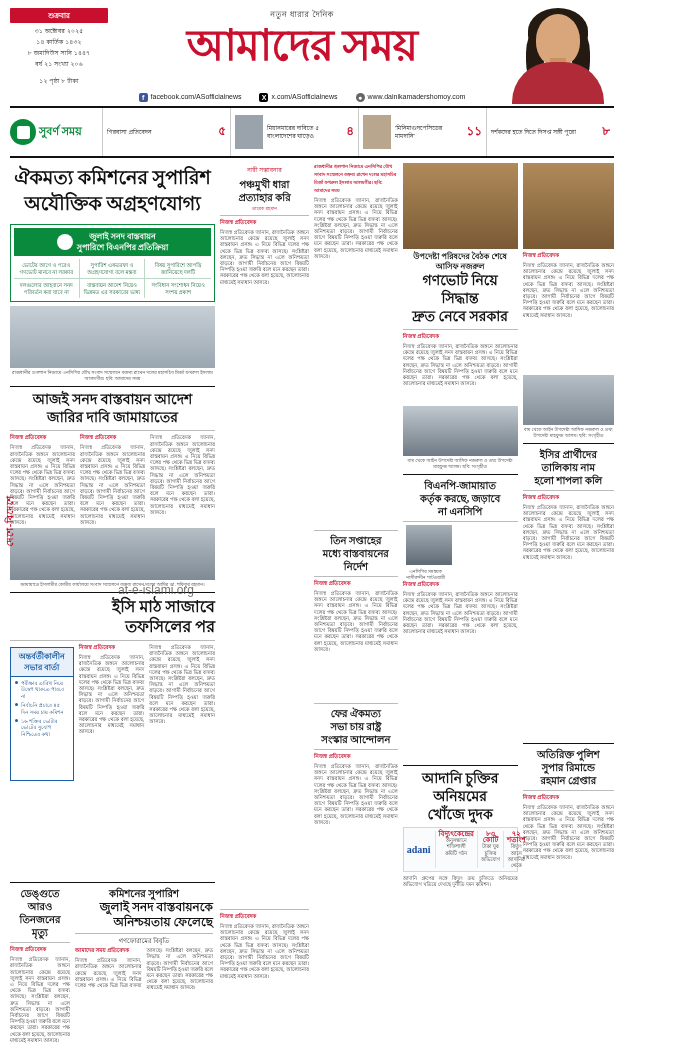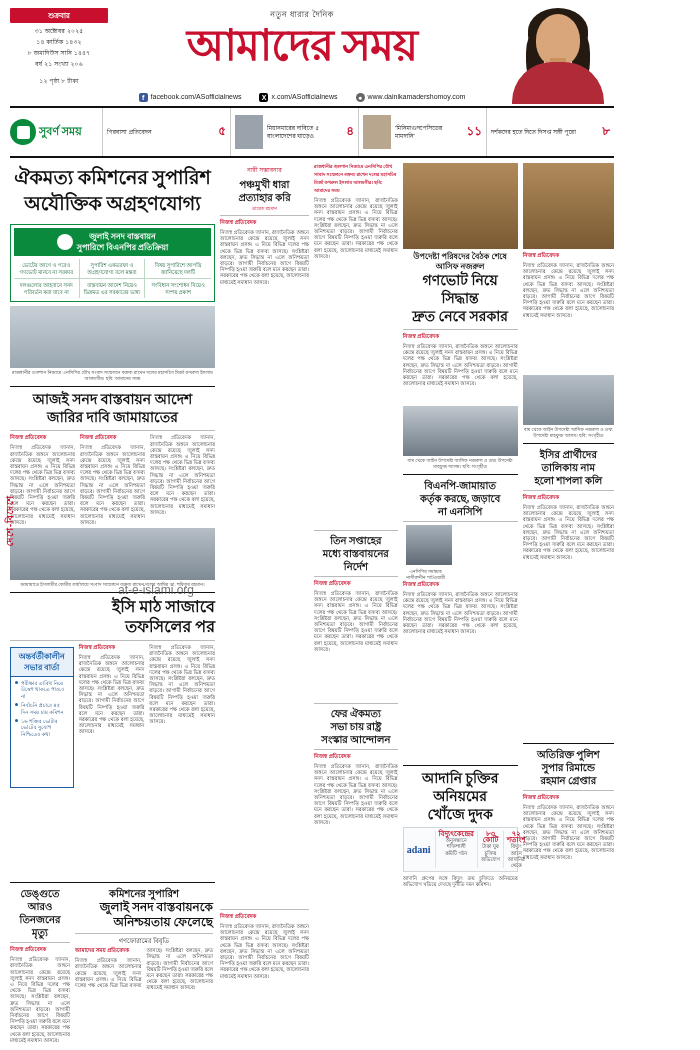--- a/index.html
+++ b/index.html
@@ -154,21 +154,21 @@
   }
   .sidetag{
     position:absolute;left:2px;top:495px;writing-mode:vertical-rl;transform:rotate(180deg);
     font-size:9px;font-weight:bold;color:#c8102e;letter-spacing:1px;
   }
   .hl-sm{font-size:12px;line-height:15px;text-align:right;}
   .hl-md{font-size:14px;line-height:18px;text-align:center;}
   .hl-lg{font-size:16px;line-height:20px;text-align:right;}
   .hl-xs{font-size:10px;line-height:13px;text-align:center;}
   .blue-box{
-    border:1px solid #1b5fa8;margin:3px 0;padding:0 0 19px;
+    border:1px solid #1b5fa8;margin:3px 0;padding:0 0 12px;
   }
   .blue-box .bh{
     background:#e8f0f9;color:#1b5fa8;text-align:center;font-size:8px;line-height:11px;
     font-weight:bold;padding:3px 2px;font-family:"Liberation Serif",serif;
     border-bottom:1px solid #1b5fa8;
   }
   .bullet{
     font-size:5.2px;line-height:6.4px;color:#14457c;padding:3px 4px 0 10px;position:relative;
   }
   .bullet::before{

